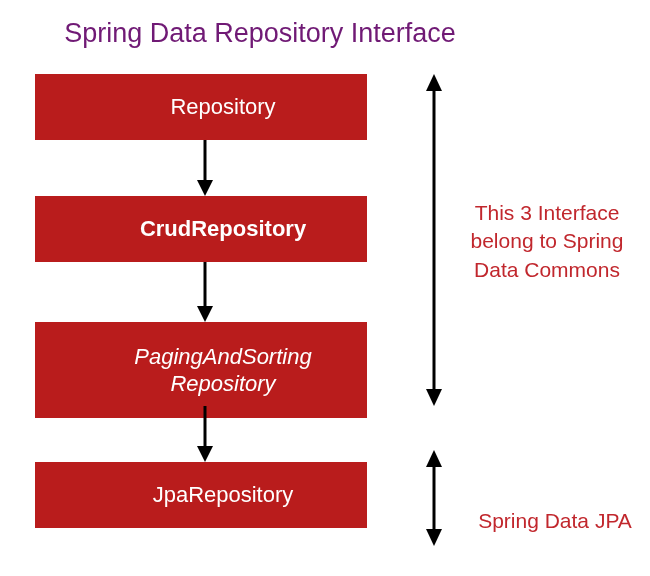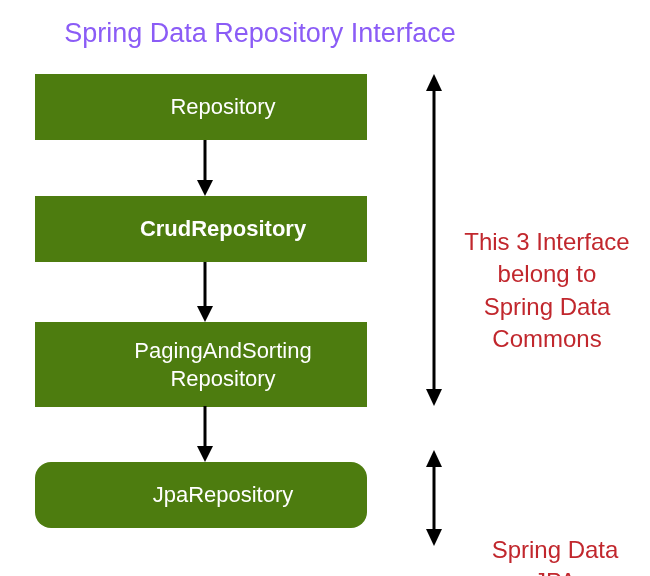--- a/index.html
+++ b/index.html
@@ -13,59 +13,58 @@
     position: relative;
   }
   .title {
     position: absolute;
     top: 18px;
     left: 0;
     width: 520px;
     text-align: center;
     font-size: 27px;
     font-weight: 400;
-    color: #8b5cf6;
+    color: #701a75;
   }
   .box {
     position: absolute;
     width: 332px;
     left: 35px;
-    background: #4d7c0f;
+    background: #b91c1c;
     color: #ffffff;
     display: flex;
     align-items: center;
     justify-content: center;
     text-align: center;
     font-size: 22px;
     line-height: 1.25;
     font-weight: 400;
     padding-left: 44px;
   }
   .box.small { height: 66px; }
-  .box.large { height: 85px; }
+  .box.large { height: 96px; font-style: italic; }
   .b1 { top: 74px; }
   .b2 { top: 196px; font-weight: bold; }
   .b3 { top: 322px; }
-  .b4 { top: 462px; border-radius: 16px; }
+  .b4 { top: 462px; }
   .arrow-down {
     position: absolute;
     left: 195px;
   }
   .arrow-down svg { display: block; }
   .bracket {
     position: absolute;
   }
   .bracket svg { display: block; }
   .annotation {
     position: absolute;
     color: #c1272d;
-    font-size: 24px;
+    font-size: 21px;
     line-height: 1.35;
     text-align: center;
-    margin-top: 27px;
   }
   .ann1 { top: 199px; left: 462px; width: 170px; }
   .ann2 { top: 507px; left: 470px; width: 170px; }
 </style>
 </head>
 <body>
 
 <div class="title">Spring Data Repository Interface</div>
 
 <div class="box small b1">

